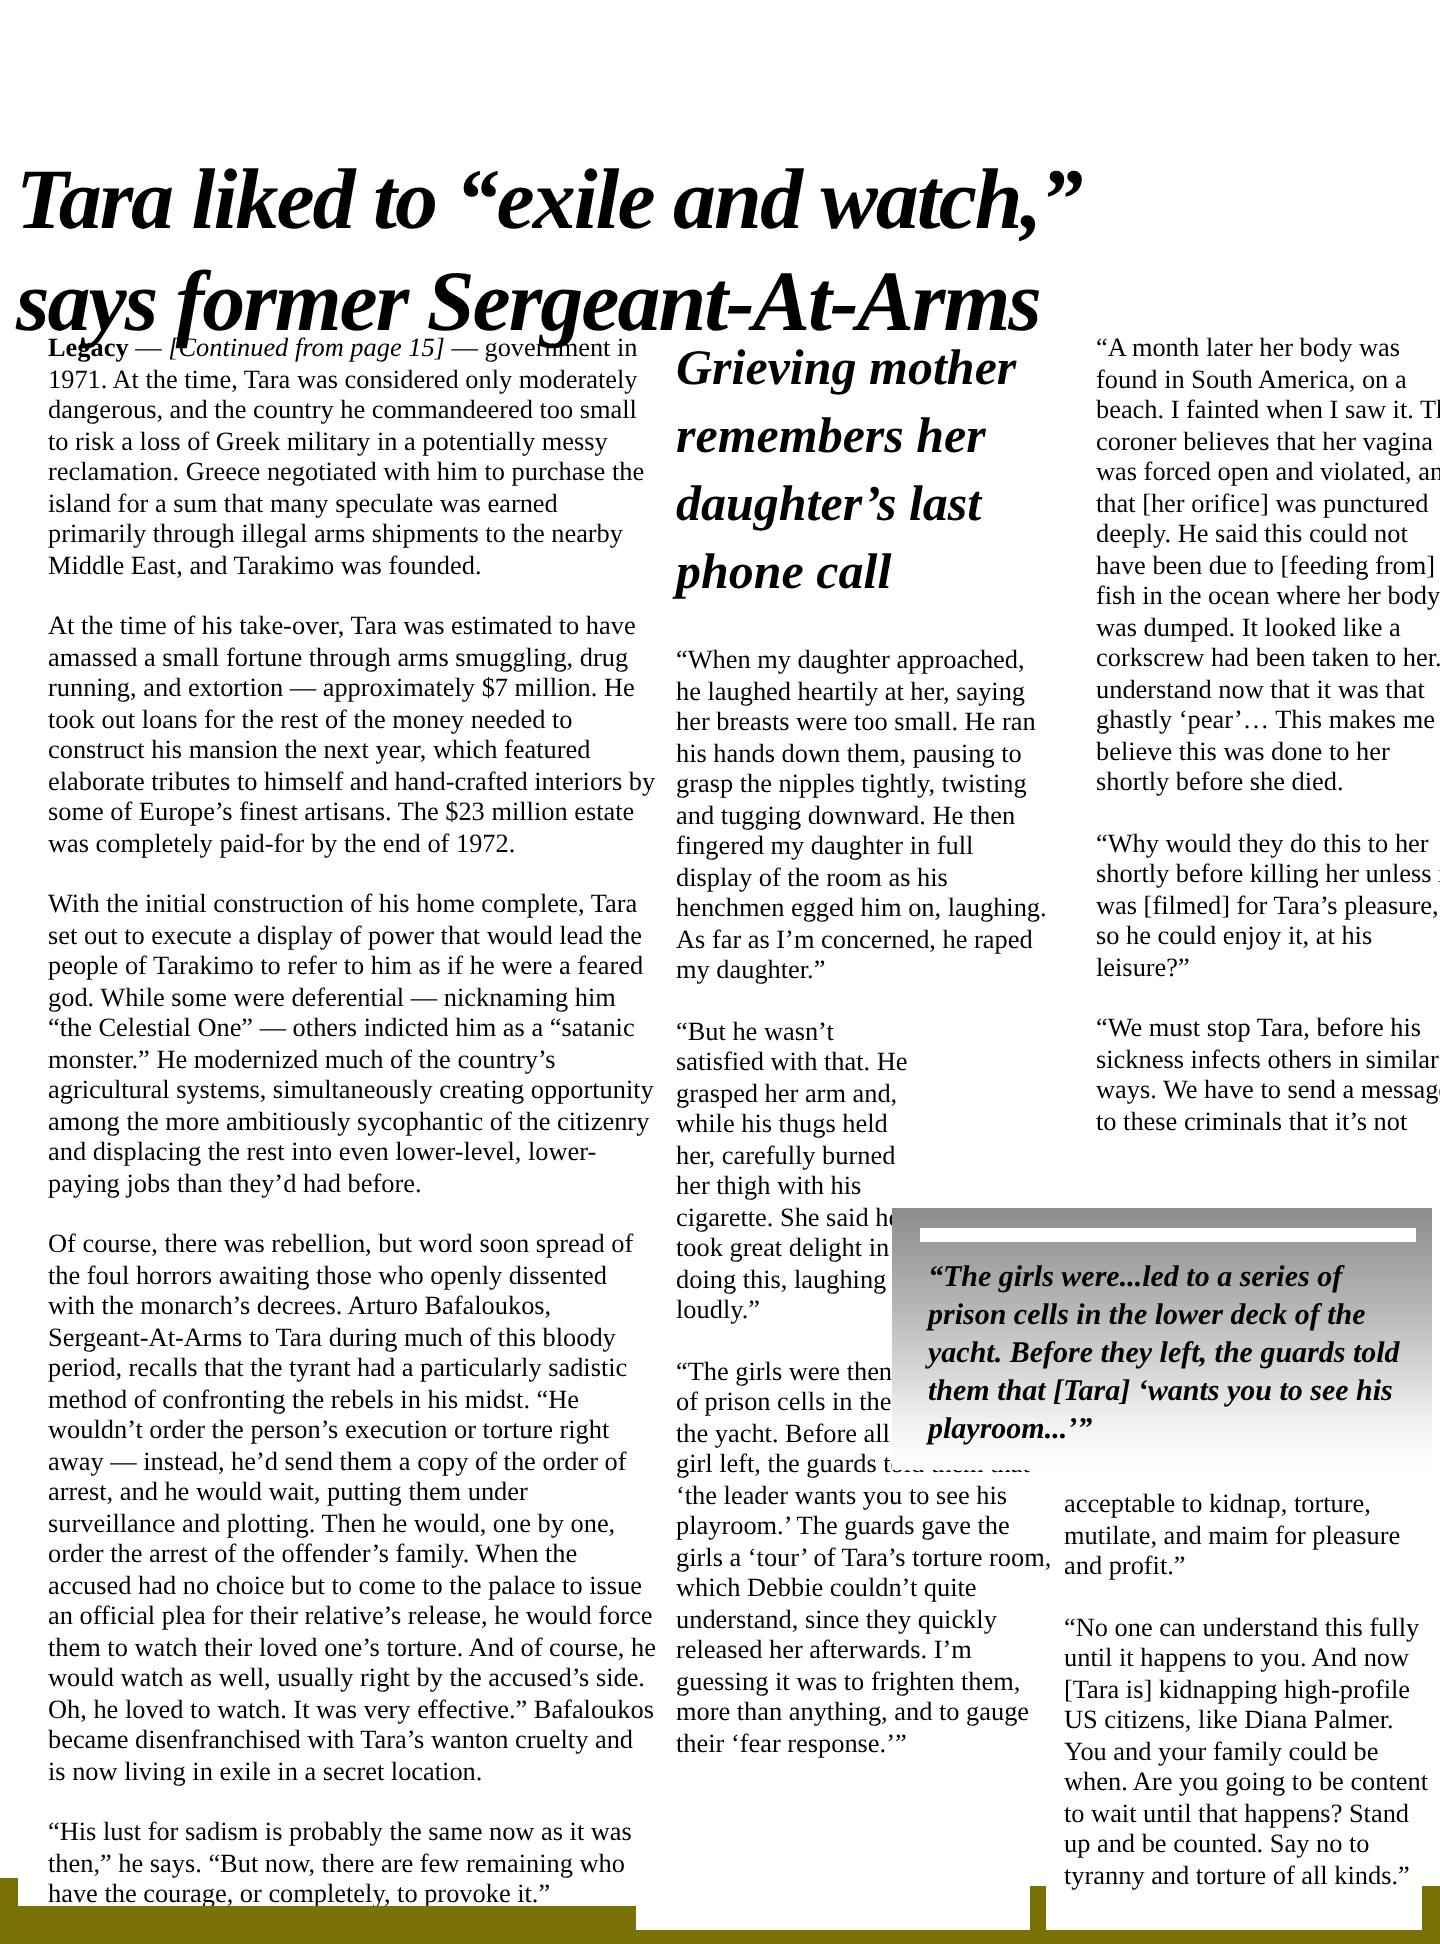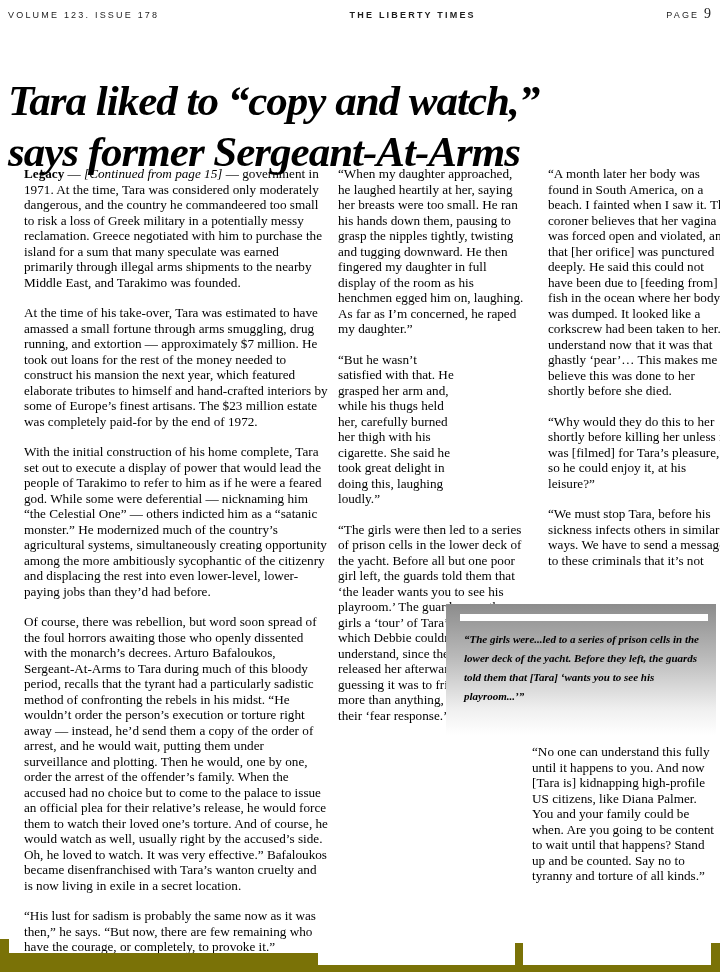--- a/index.html
+++ b/index.html
@@ -24,71 +24,68 @@
   .col3b{position:absolute;left:532px;top:744px;width:184px;font-size:13.2px;line-height:15.5px;}
   .col3b p{margin:0 0 15px 0;}
   .subhead{font-style:italic;font-weight:bold;font-size:25px;line-height:34px;
            letter-spacing:0px;margin:2px 0 18px 0;}
   .narrow{width:120px;}
   
   .quotebox{position:absolute;left:446px;top:604px;width:270px;height:131px;
             background:linear-gradient(to bottom,#8c8c8c 0%,#b9b9b9 40%,#efefef 80%,#ffffff 100%);}
   .quotebox .whitebar{position:absolute;left:14px;top:10px;width:248px;height:7px;background:#ffffff;}
   .quotebox .qtext{position:absolute;left:18px;top:26px;width:238px;
-                   font-weight:bold;font-style:italic;font-size:11px;line-height:19px;}
+                   font-weight:bold;font-style:italic;font-size:15px;line-height:19px;}
   
   .olive{position:absolute;background:#7a7207;}
   .bar-left{left:0;top:953px;width:318px;height:19px;}
   .post-left{left:0;top:939px;width:9px;height:33px;}
   .strip-bottom{left:318px;top:965px;width:402px;height:7px;}
   .post-mid{left:515px;top:943px;width:8px;height:29px;}
   .post-right{left:711px;top:943px;width:9px;height:29px;}
 </style>
 </head>
 <body>
 
 <div class="page">
 
-  <div class="hdr">
-    <span>VOLUME 123. ISSUE 178</span>
-    <span class="mast">THE LIBERTY TIMES</span>
-    <span><span>PAGE</span> <span class="pagenum">9</span></span>
-  </div>
 
   <h1 class="headline">
-    <span>Tara liked to “copy and watch,”</span>
+    <span>Tara liked to “exile and watch,”</span>
     <span>says former Sergeant-At-Arms</span>
   </h1>
 
   <div class="col col1">
     <p><b>Legacy</b><span> — </span><i>[Continued from page 15]</i><span> —  government in 1971. At the time, Tara was considered only moderately dangerous, and the country he commandeered too small to risk a loss of Greek military in a potentially messy reclamation. Greece negotiated with him to purchase the island for a sum that many speculate was earned primarily through illegal arms shipments to the nearby Middle East, and Tarakimo was founded.</span></p>
     <p>At the time of his take-over, Tara was estimated to have amassed a small fortune through arms smuggling, drug running, and extortion — approximately $7 million. He took out loans for the rest of the money needed to construct his mansion the next year, which featured elaborate tributes to himself and hand-crafted interiors by some of Europe’s finest artisans. The $23 million estate was completely paid-for by the end of 1972.</p>
     <p>With the initial construction of his home complete, Tara set out to execute a display of power that would lead the people of Tarakimo to refer to him as if he were a feared god. While some were deferential — nicknaming him “the Celestial One” — others indicted him as a “satanic monster.” He modernized much of the country’s agricultural systems, simultaneously creating opportunity among the more ambitiously sycophantic of the citizenry and displacing the rest into even lower-level, lower-paying jobs than they’d had before.</p>
     <p>Of course, there was rebellion, but word soon spread of the foul horrors awaiting those who openly dissented with the monarch’s decrees. Arturo Bafaloukos, Sergeant-At-Arms to Tara during much of this bloody period, recalls that the tyrant had a particularly sadistic method of confronting the rebels in his midst. “He wouldn’t order the person’s execution or torture right away — instead, he’d send them a copy of the order of arrest, and he would wait, putting them under surveillance and plotting. Then he would, one by one, order the arrest of the offender’s family. When the accused had no choice but to come to the palace to issue an official plea for their relative’s release, he would force them to watch their loved one’s torture. And of course, he would watch as well, usually right by the accused’s side. Oh, he loved to watch. It was very effective.” Bafaloukos became disenfranchised with Tara’s wanton cruelty and is now living in exile in a secret location.</p>
     <p>“His lust for sadism is probably the same now as it was then,” he says. “But now, there are few remaining who have the courage, or completely, to provoke it.”</p>
   </div>
 
   <div class="col col2">
+    <div class="subhead">Grieving mother remembers her daughter’s last phone call</div>
     <p>“When my daughter approached, he laughed heartily at her, saying her breasts were too small. He ran his hands down them, pausing to grasp the nipples tightly, twisting and tugging downward. He then fingered my daughter in full display of the room as his henchmen egged him on, laughing. As far as I’m concerned, he raped my daughter.”</p>
     <p class="narrow">“But he wasn’t satisfied with that. He grasped her arm and, while his thugs held her, carefully burned her thigh with his cigarette. She said he took great delight in doing this, laughing loudly.”</p>
     <p>“The girls were then led to a series of prison cells in the lower deck of the yacht. Before all but one poor girl left, the guards told them that ‘the leader wants you to see his playroom.’ The guards gave the girls a ‘tour’ of Tara’s torture room, which Debbie couldn’t quite understand, since they quickly released her afterwards. I’m guessing it was to frighten them, more than anything, and to gauge their ‘fear response.’”</p>
   </div>
 
   <div class="col col3a">
     <p>“A month later her body was found in South America, on a beach. I fainted when I saw it. The coroner believes that her vagina was forced open and violated, and that [her orifice] was punctured deeply. He said this could not have been due to [feeding from] fish in the ocean where her body was dumped. It looked like a corkscrew had been taken to her. I understand now that it was that ghastly ‘pear’… This makes me believe this was done to her shortly before she died.</p>
     <p>“Why would they do this to her shortly before killing her unless it was [filmed] for Tara’s pleasure, so he could enjoy it, at his leisure?”</p>
     <p>“We must stop Tara, before his sickness infects others in similar ways. We have to send a message to these criminals that it’s not</p>
   </div>
 
   <div class="quotebox">
     <div class="whitebar"></div>
     <div class="qtext">“The girls were...led to a series of prison cells in the lower deck of the yacht. Before they left, the guards told them that [Tara] ‘wants you to see his playroom...’”</div>
   </div>
 
   <div class="col3b">
+    <p>acceptable to kidnap, torture, mutilate, and maim for pleasure and profit.”</p>
     <p>“No one can understand this fully until it happens to you. And now [Tara is] kidnapping high-profile US citizens, like Diana Palmer. You and your family could be when. Are you going to be content to wait until that happens? Stand up and be counted. Say no to tyranny and torture of all kinds.”</p>
   </div>
 
   <div class="olive bar-left"></div>
   <div class="olive post-left"></div>
   <div class="olive strip-bottom"></div>
   <div class="olive post-mid"></div>
   <div class="olive post-right"></div>
 
 </div>

